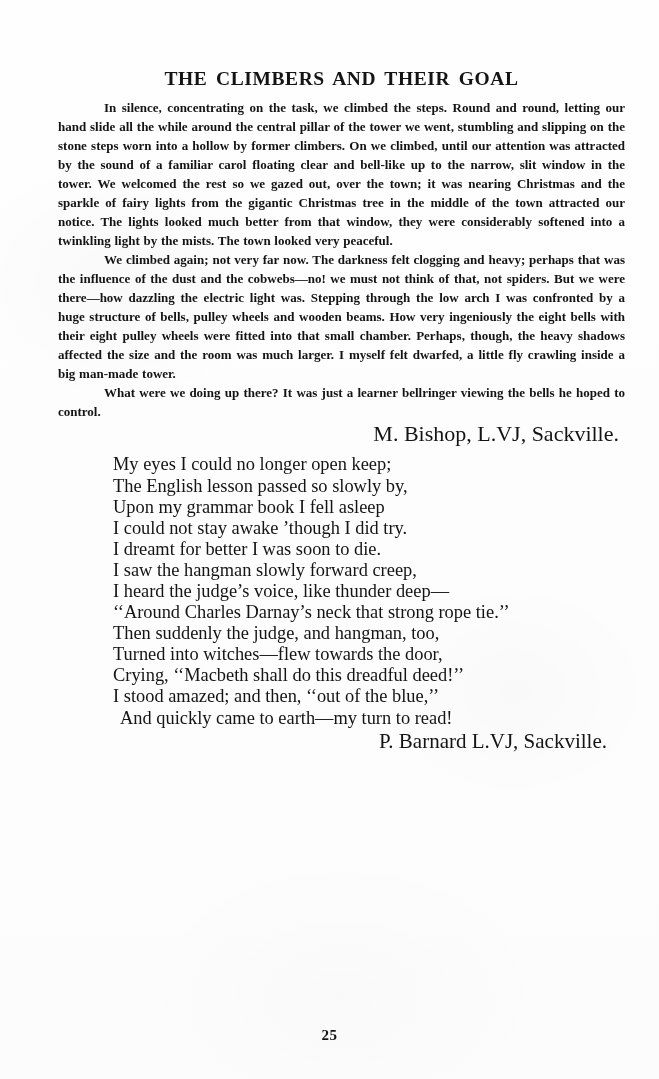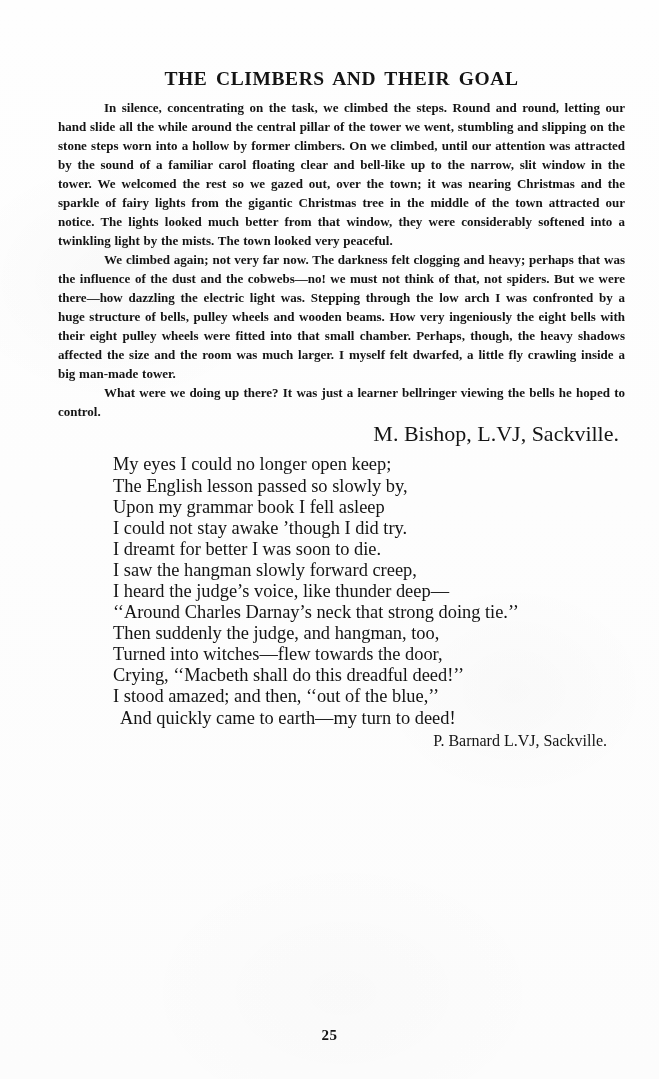--- a/index.html
+++ b/index.html
@@ -94,21 +94,21 @@
     font-size: 18.4px;
     line-height: 21.1px;
     white-space: pre;
   }
   .poem li.indented {
     padding-left: 7px;
   }
 
   .poem-byline {
     margin: 0;
-    font-size: 16px;
+    font-size: 21px;
     line-height: 22px;
     text-align: right;
     padding-right: 18px;
     padding-top: 1px;
   }
 
   .folio {
     position: absolute;
     left: 0;
     right: 0;
@@ -138,25 +138,25 @@
 
 
   <ul class="poem">
     <li>My eyes I could no longer open keep;</li>
     <li>The English lesson passed so slowly by,</li>
     <li>Upon my grammar book I fell asleep</li>
     <li>I could not stay awake ’though I did try.</li>
     <li>I dreamt for better I was soon to die.</li>
     <li>I saw the hangman slowly forward creep,</li>
     <li>I heard the judge’s voice, like thunder deep—</li>
-    <li>‘‘Around Charles Darnay’s neck that strong doing tie.’’</li>
+    <li>‘‘Around Charles Darnay’s neck that strong rope tie.’’</li>
     <li>Then suddenly the judge, and hangman, too,</li>
     <li>Turned into witches—flew towards the door,</li>
     <li>Crying, ‘‘Macbeth shall do this dreadful deed!’’</li>
     <li>I stood amazed; and then, ‘‘out of the blue,’’</li>
-    <li class="indented">And quickly came to earth—my turn to deed!</li>
+    <li class="indented">And quickly came to earth—my turn to read!</li>
   </ul>
 
   <p class="poem-byline">P. Barnard L.VJ, Sackville.</p>
 
 </div>
 
 <div class="folio">25</div>
 
 </body></html>

